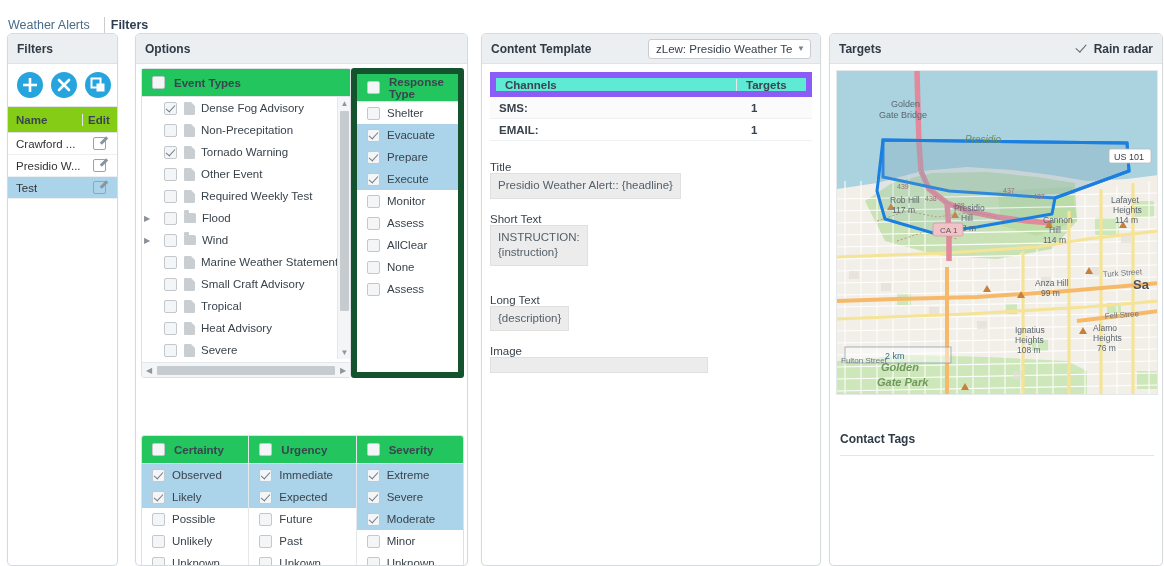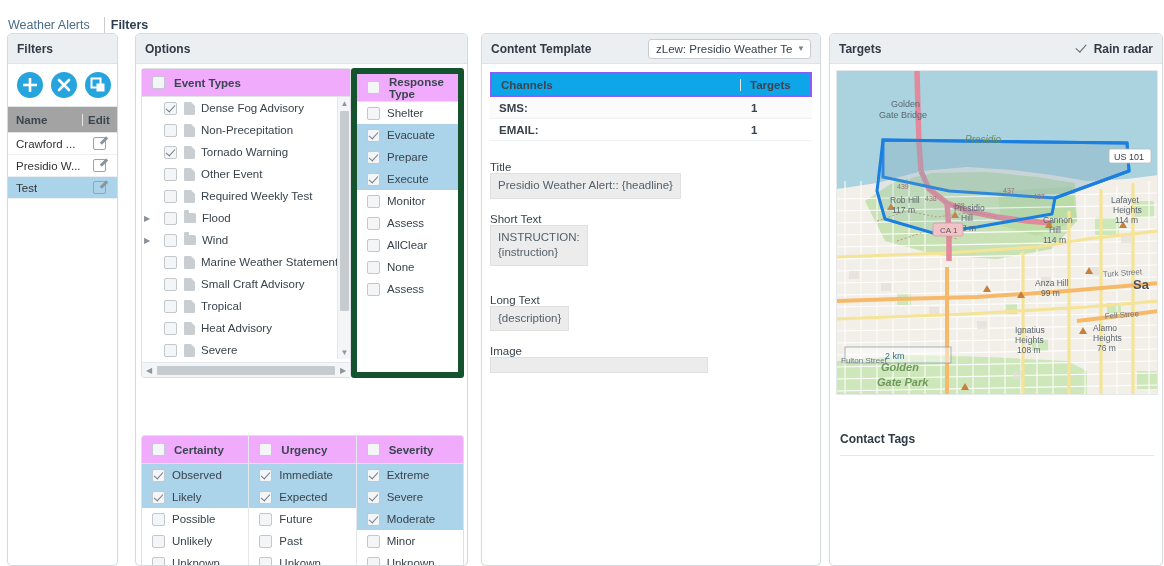--- a/index.html
+++ b/index.html
@@ -55,21 +55,21 @@
     border-bottom: 1px solid #e3e7ea;
   }
   .rbtn {
     width: 26px; height: 26px; border-radius: 50%;
     background: #26a4dd; position: relative; cursor: pointer;
     flex: 0 0 auto;
   }
   .rbtn svg { position:absolute; left:0; top:0; }
   .tbl-hd {
     display: flex; height: 26px; align-items: center;
-    background: #a3a3a3; border-bottom: 1px solid #dfe3e6;
+    background: #84cc16; border-bottom: 1px solid #dfe3e6;
     font-weight: bold; font-size: 11.5px; color: #3a454f;
   }
   .tbl-hd .c1 { flex: 1; padding-left: 8px; }
   .tbl-hd .c2 { width: 35px; padding-left: 5px; border-left: 1px solid #e2e6e9; }
   .frow {
     display: flex; height: 22px; align-items: center;
     border-bottom: 1px solid #edf0f2; font-size: 11.5px; cursor: pointer;
   }
   .frow .n { flex: 1; padding-left: 8px; white-space: nowrap; overflow: hidden; }
   .frow .e { width: 35px; display: flex; justify-content: center; }
@@ -85,21 +85,21 @@
     transform: rotate(-45deg); transform-origin: right center;
   }
 
   
   #options-panel { left: 135px; top: 33px; width: 333px; height: 533px; }
   .opt-body { position: relative; height: 502px; }
 
   .colbox { position: absolute; }
   .col-hd {
     height: 28px; display: flex; align-items: center;
-    background: #f0abfc; border-bottom: 1px solid #e0e4e7;
+    background: #22c55e; border-bottom: 1px solid #e0e4e7;
     font-weight: bold; font-size: 11.5px; color: #3a454f;
   }
   .col-hd .cb { margin: 0 9px 0 10px; }
   .chk {
     width: 13px; height: 13px; border: 1px solid #c2c8cd;
     background: #f4f5f6; border-radius: 2px; display: inline-block;
     position: relative; flex: 0 0 auto;
   }
   .chk.on::after {
     content: ""; position: absolute; left: 3px; top: 0px;
@@ -178,21 +178,21 @@
     display: flex; align-items: center; justify-content: space-between;
     padding: 0 5px 0 7px; font-weight: normal; font-size: 11.5px;
     color: #37424c; cursor: pointer;
   }
   .sel-box .cv { overflow: hidden; white-space: nowrap; }
   .sel-box .caret { color: #7b838a; font-size: 8px; margin-left: 4px; }
 
   .ch-table { margin: 8px 8px 0 8px; }
   .ch-hd {
     display: flex; height: 25px; align-items: center;
-    background: #0ea5e9; border: 2px solid #8b5cf6;
+    background: #5eead4; border: 6px solid #8b5cf6;
     font-weight: bold; font-size: 11.5px; color: #3a454f;
   }
   .ch-hd .a { flex: 1; padding-left: 9px; }
   .ch-hd .b { width: 70px; padding-left: 9px; border-left: 1px solid #e6e9eb; }
   .ch-row {
     display: flex; height: 22px; align-items: center;
     font-size: 11.5px; font-weight: bold; color: #39434c;
     border-bottom: 1px solid #eef1f2;
   }
   .ch-row:nth-child(odd) { background: #fbfbfc; }

